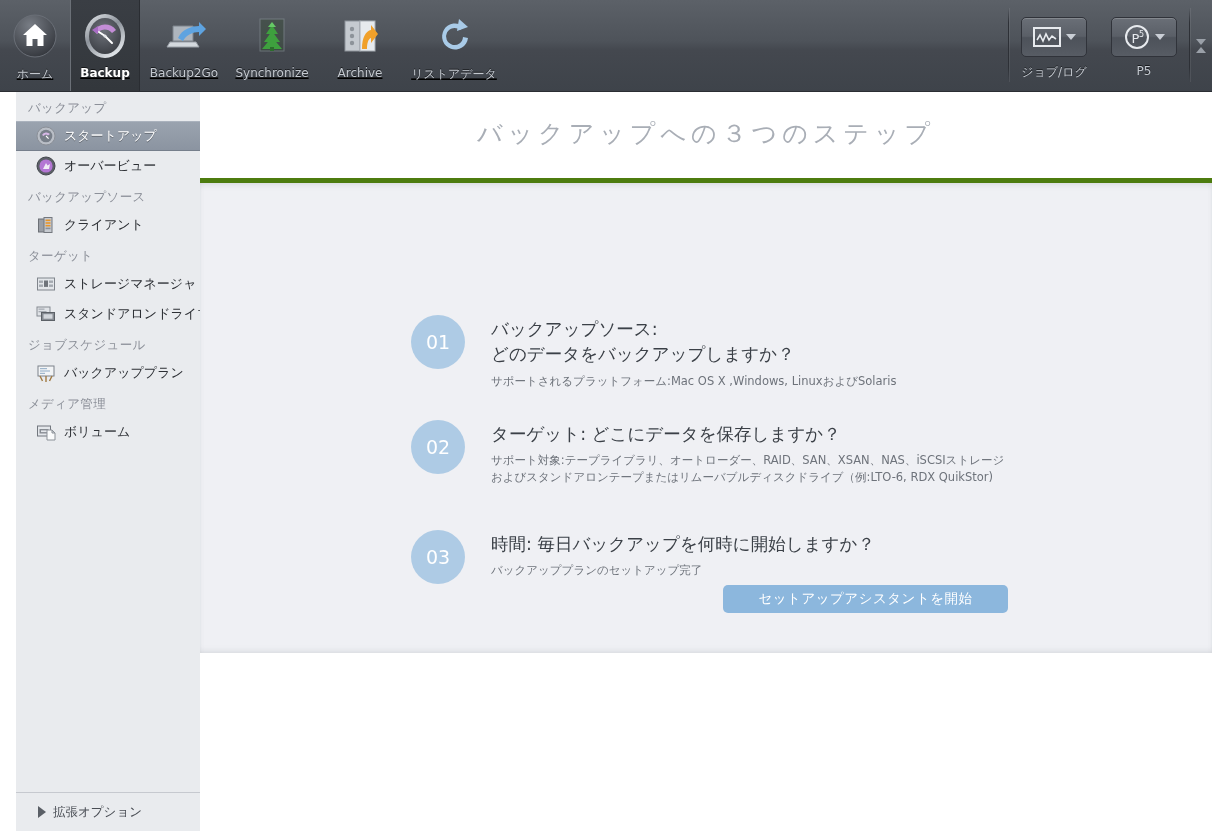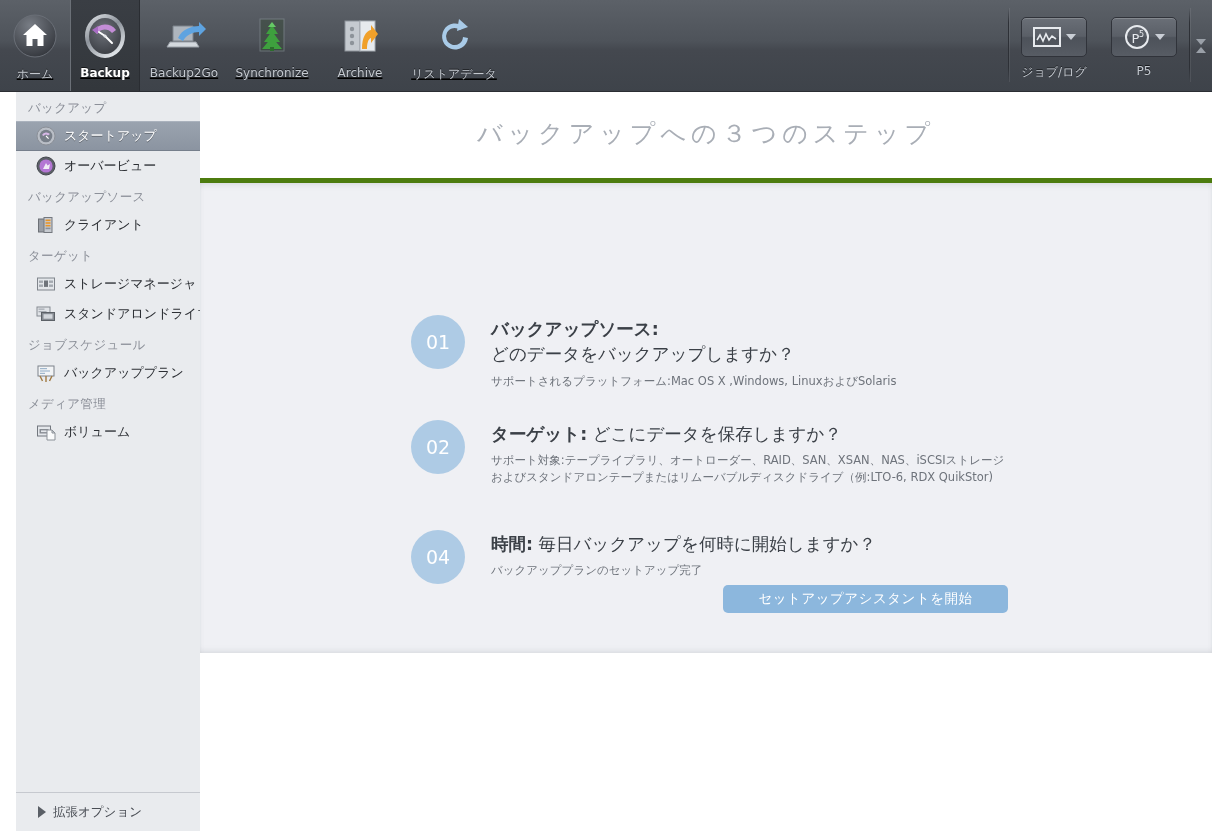--- a/index.html
+++ b/index.html
@@ -118,21 +118,21 @@
   }
   .step { position: absolute; display: flex; gap: 0; }
   .step-circle {
     width: 54px; height: 54px; border-radius: 50%;
     background: #aecbe5;
     display: flex; align-items: center; justify-content: center;
     color: #ffffff; font-size: 19px; flex: 0 0 54px;
   }
   .step-body { margin-left: 26px; padding-top: 2px; }
   .step-title { font-size: 17.5px; color: #3b4047; line-height: 1.45; }
-  .step-title b { font-weight: bold; margin-top: 9px; }
+  .step-title b { font-weight: normal; margin-top: 9px; }
   .step-desc {
     font-size: 11.5px; color: #6e737b; line-height: 1.47; margin-top: 5px;
     max-width: 522px;
   }
   #step1 { left: 211px; top: 132px; }
   #step2 { left: 211px; top: 237px; }
   #step3 { left: 211px; top: 347px; }
 
   #start-btn {
     position: absolute; left: 523px; top: 493px;
@@ -374,21 +374,21 @@
       <div class="step-circle">02</div>
       <div class="step-body">
         <div class="step-title">
           <b>ターゲット:</b><span> どこにデータを保存しますか？</span>
         </div>
         <div class="step-desc">サポート対象:テープライブラリ、オートローダー、RAID、SAN、XSAN、NAS、iSCSIストレージおよびスタンドアロンテープまたはリムーバブルディスクドライブ（例:LTO-6, RDX QuikStor)</div>
       </div>
     </div>
 
     <div class="step" id="step3">
-      <div class="step-circle">04</div>
+      <div class="step-circle">03</div>
       <div class="step-body">
         <div class="step-title">
           <b>時間:</b><span> 毎日バックアップを何時に開始しますか？</span>
         </div>
         <div class="step-desc">バックアッププランのセットアップ完了</div>
       </div>
     </div>
   </div>
 
   <button id="start-btn">セットアップアシスタントを開始</button>

